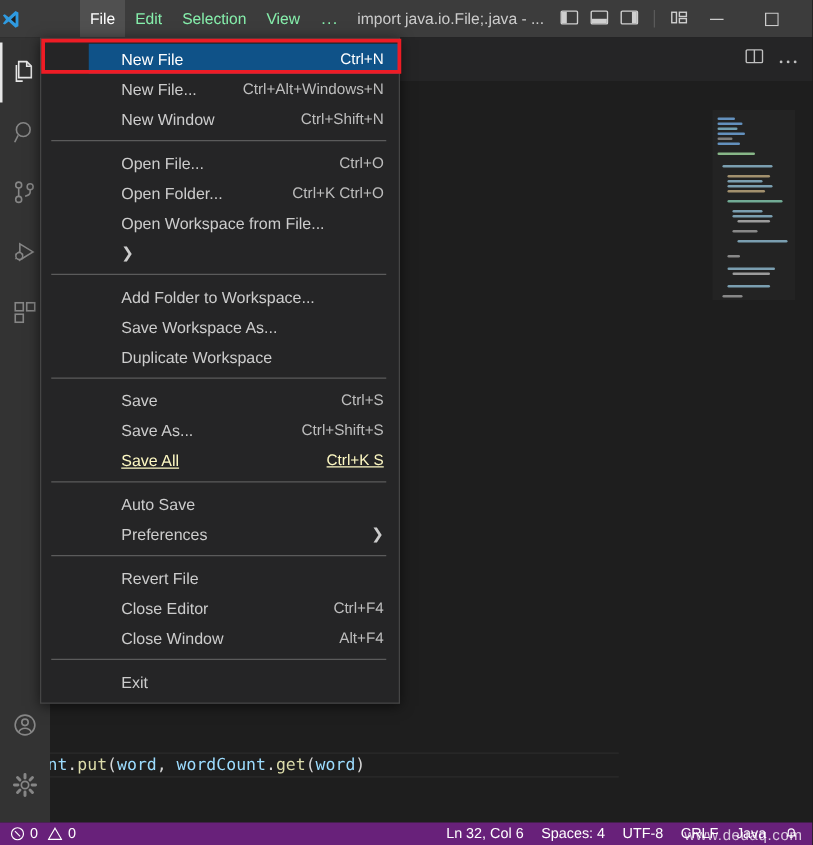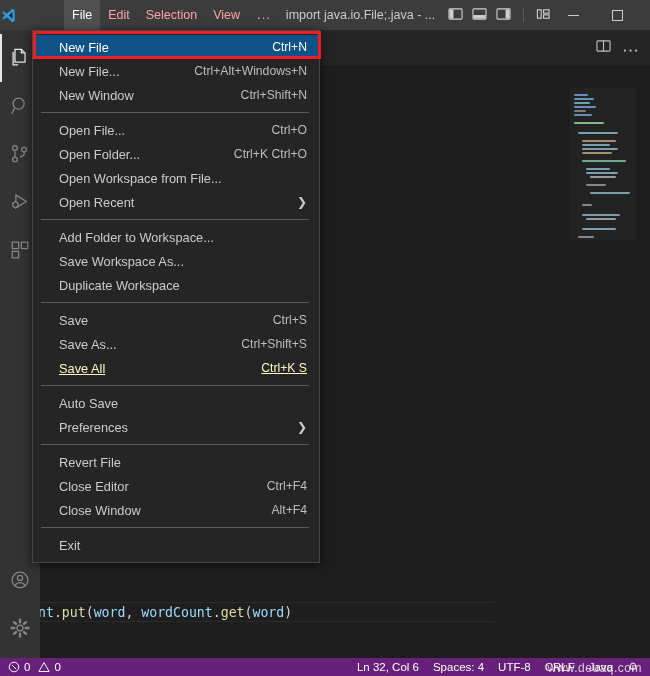--- a/index.html
+++ b/index.html
@@ -24,21 +24,21 @@
     color: #cccccc;
     font-size: 12.5px;
   }
   .vscode-logo {
     width: 36px; height: 30px;
     display: flex; align-items: center; justify-content: center;
   }
   .menubar { display: flex; align-items: center; height: 30px; padding-left: 47px; }
   .menu-title {
     padding: 0 8px; height: 30px; line-height: 30px;
-    font-size: 12.5px; color: #fca5a5; cursor: default;
+    font-size: 12.5px; color: #86efac; cursor: default;
     white-space: nowrap;
   }
   .menu-title.active { background: #505050; color: #ffffff; }
   .menu-title.dots { letter-spacing: 1px; font-size: 13px; padding: 0 9px; }
 
   .title-center {
     flex: 1; display: flex; align-items: center; justify-content: center;
     gap: 7px; font-size: 12.5px; color: #cccccc; white-space: nowrap;
     margin-left: 6px;
   }
@@ -167,21 +167,21 @@
     width: 288px; background: #252526;
     border: 1px solid #454545;
     box-shadow: 0 2px 10px rgba(0,0,0,0.6);
     padding: 4px 0 5px 0;
     z-index: 50;
     font-size: 12.8px;
   }
   .mi {
     display: flex; align-items: center;
     height: 24px; padding: 0 12px 0 26px;
-    color: #cccccc; position: relative; white-space: nowrap;
+    color: #cccccc; position: relative; white-space: nowrap; margin-left: 38px;
   }
   .mi .label { flex: 1; }
   .mi .key { color: #bdbdbd; font-size: 12.2px; padding-left: 12px; }
   .mi .chev { color: #cccccc; font-size: 12px; }
   .mi.disabled .label, .mi.disabled .key { color: #fef9c3; text-decoration: underline; }
   .mi.highlighted {
     background: #0f5288; color: #ffffff;
   }
   .mi.highlighted .key { color: #ffffff; }
   .mi-sep {
@@ -465,21 +465,20 @@
     </div>
     <div class="mi">
       <span class="label">Open Folder...</span>
       <span class="key">Ctrl+K Ctrl+O</span>
     </div>
     <div class="mi">
       <span class="label">Open Workspace from File...</span>
       <span class="key"></span>
     </div>
     <div class="mi">
-      <span class="label">Open Recent</span>
       <span class="chev">❯</span>
     </div>
 
     <div class="mi-sep"></div>
 
     <div class="mi">
       <span class="label">Add Folder to Workspace...</span>
       <span class="key"></span>
     </div>
     <div class="mi">

